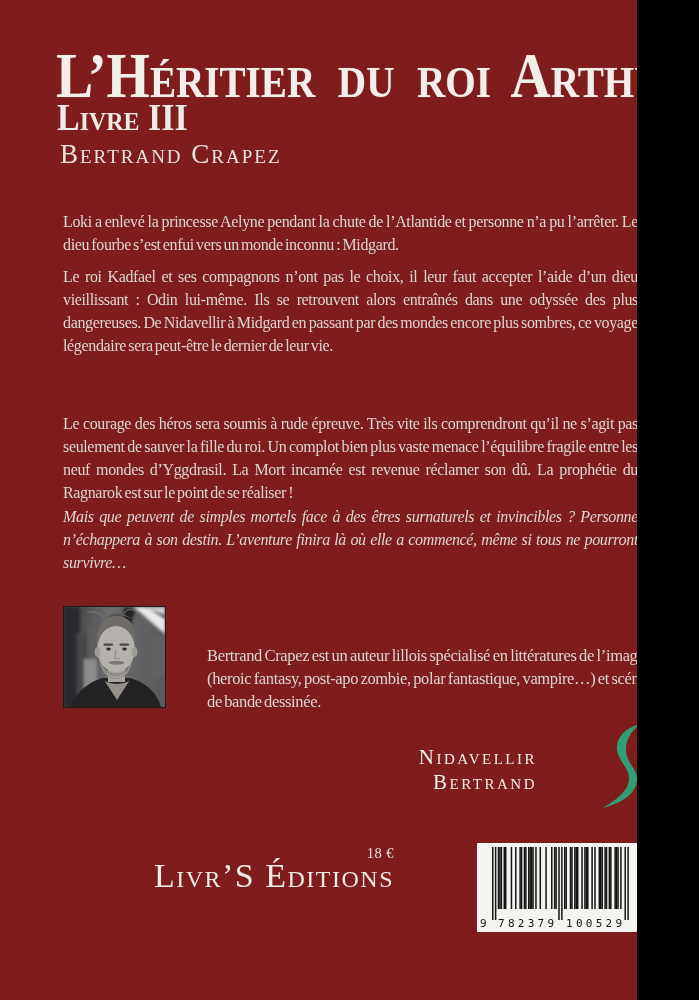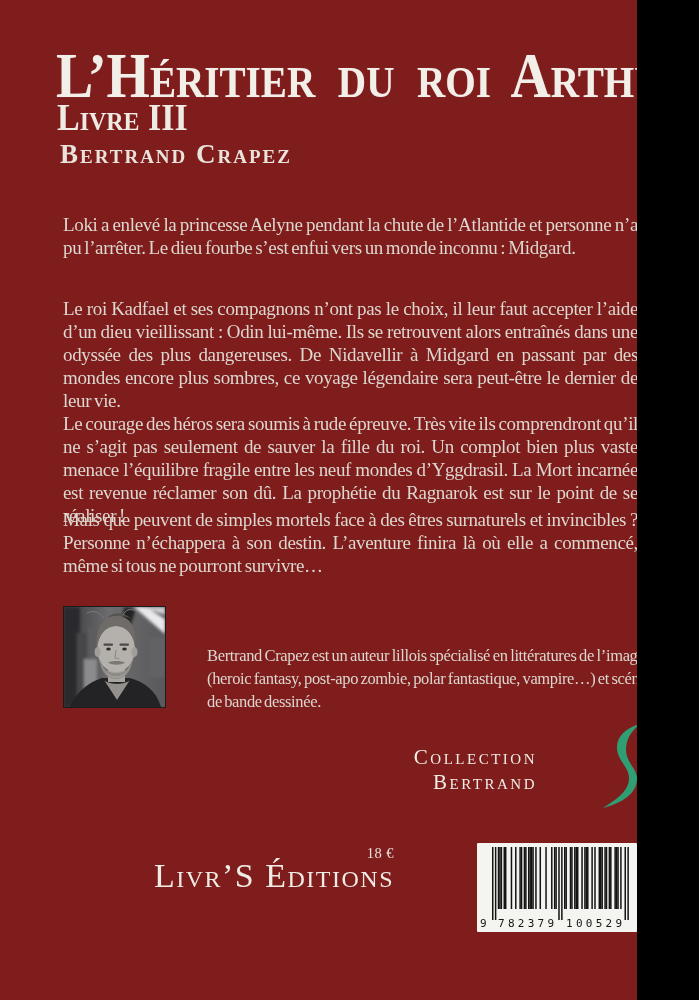--- a/index.html
+++ b/index.html
@@ -19,30 +19,30 @@
     text-shadow:0 0 1px rgba(255,255,255,.25);
   }
   .subtitle{
     position:absolute;left:57px;top:99px;
     font-size:37px;line-height:1;font-weight:700;
     font-variant:small-caps;color:#eeebe4;
     transform:scaleX(0.92);transform-origin:left top;
   }
   .author{
     position:absolute;left:60px;top:141px;
-    font-size:27px;line-height:1;font-weight:700;
+    font-size:27px;line-height:1;font-weight:400;
     font-variant:small-caps;letter-spacing:2px;color:#e8e4dc;
   }
   
   .para{
     position:absolute;left:63px;width:575px;
-    font-size:19px;line-height:23px;text-align:justify;
+    font-size:16px;line-height:23px;text-align:justify;
     letter-spacing:-0.35px;word-spacing:-1.5px;color:#dcd7cf;
   }
-  .p1{top:194px;} .p2{top:278px;} .p3{top:376px;margin-top:36px;} .p4{top:489px;}
+  .p1{top:194px;} .p2{top:249px;} .p3{top:376px;margin-top:36px;} .p4{top:489px;font-style:italic;}
   
   .photo{
     position:absolute;left:64px;top:607px;width:101px;height:100px;
     background:#555;box-shadow:0 0 0 1px #1c1c1e;
   }
   .photo svg{display:block;width:101px;height:100px;}
   .bio{
     position:absolute;left:172px;top:644px;width:466px;
     font-size:16.5px;line-height:23px;text-align:justify;
     letter-spacing:-0.35px;word-spacing:-1.5px;color:#dcd7cf;margin-left:35px;
@@ -133,21 +133,21 @@
       <path d="M52,43 L51,51 L55.5,52" stroke="#8e8b87" stroke-width="1.2" fill="none"></path>
       <path d="M35,47 C35,62 42,72 52,72 C62,72 69,62 69,47 C69,59 62,66 52,66 C42,66 35,59 35,47 Z" fill="#8f8c88"></path>
       <path d="M37,51 C39,66 45,71 52,71 C59,71 65,66 67,51 C67,63 60,69.5 52,69.5 C44,69.5 37,63 37,51 Z" fill="#a6a39f"></path>
       <path d="M44,55.5 C48,53.5 57,53.5 61,55.5 C57,58.5 48,58.5 44,55.5 Z" fill="#7b7874"></path>
     </svg>
   </div>
 
   <div class="bio">Bertrand Crapez est un auteur lillois spécialisé en littératures de l’imaginaire (heroic fantasy, post-apo zombie, polar fantastique, vampire…) et scénariste de bande dessinée.</div>
 
   <div class="collection">
-    <div>Collection</div>
+    <div>Nidavellir</div>
     <div>Bertrand</div>
   </div>
   <svg class="s-logo" viewBox="0 0 44 88">
     <path d="M41,1 C27,5 15,13 16,27 C17,39 28,45 28,56 C28,69 16,77 2,86 C21,81 35,72 36,58 C37,47 25,41 25,28 C25,16 32,7 41,1 Z" fill="#2f9e73"></path>
   </svg>
 
   <div class="pubblock">
     <div class="price">18 €</div>
     <div class="publisher">Livr’S Éditions</div>
   </div>

